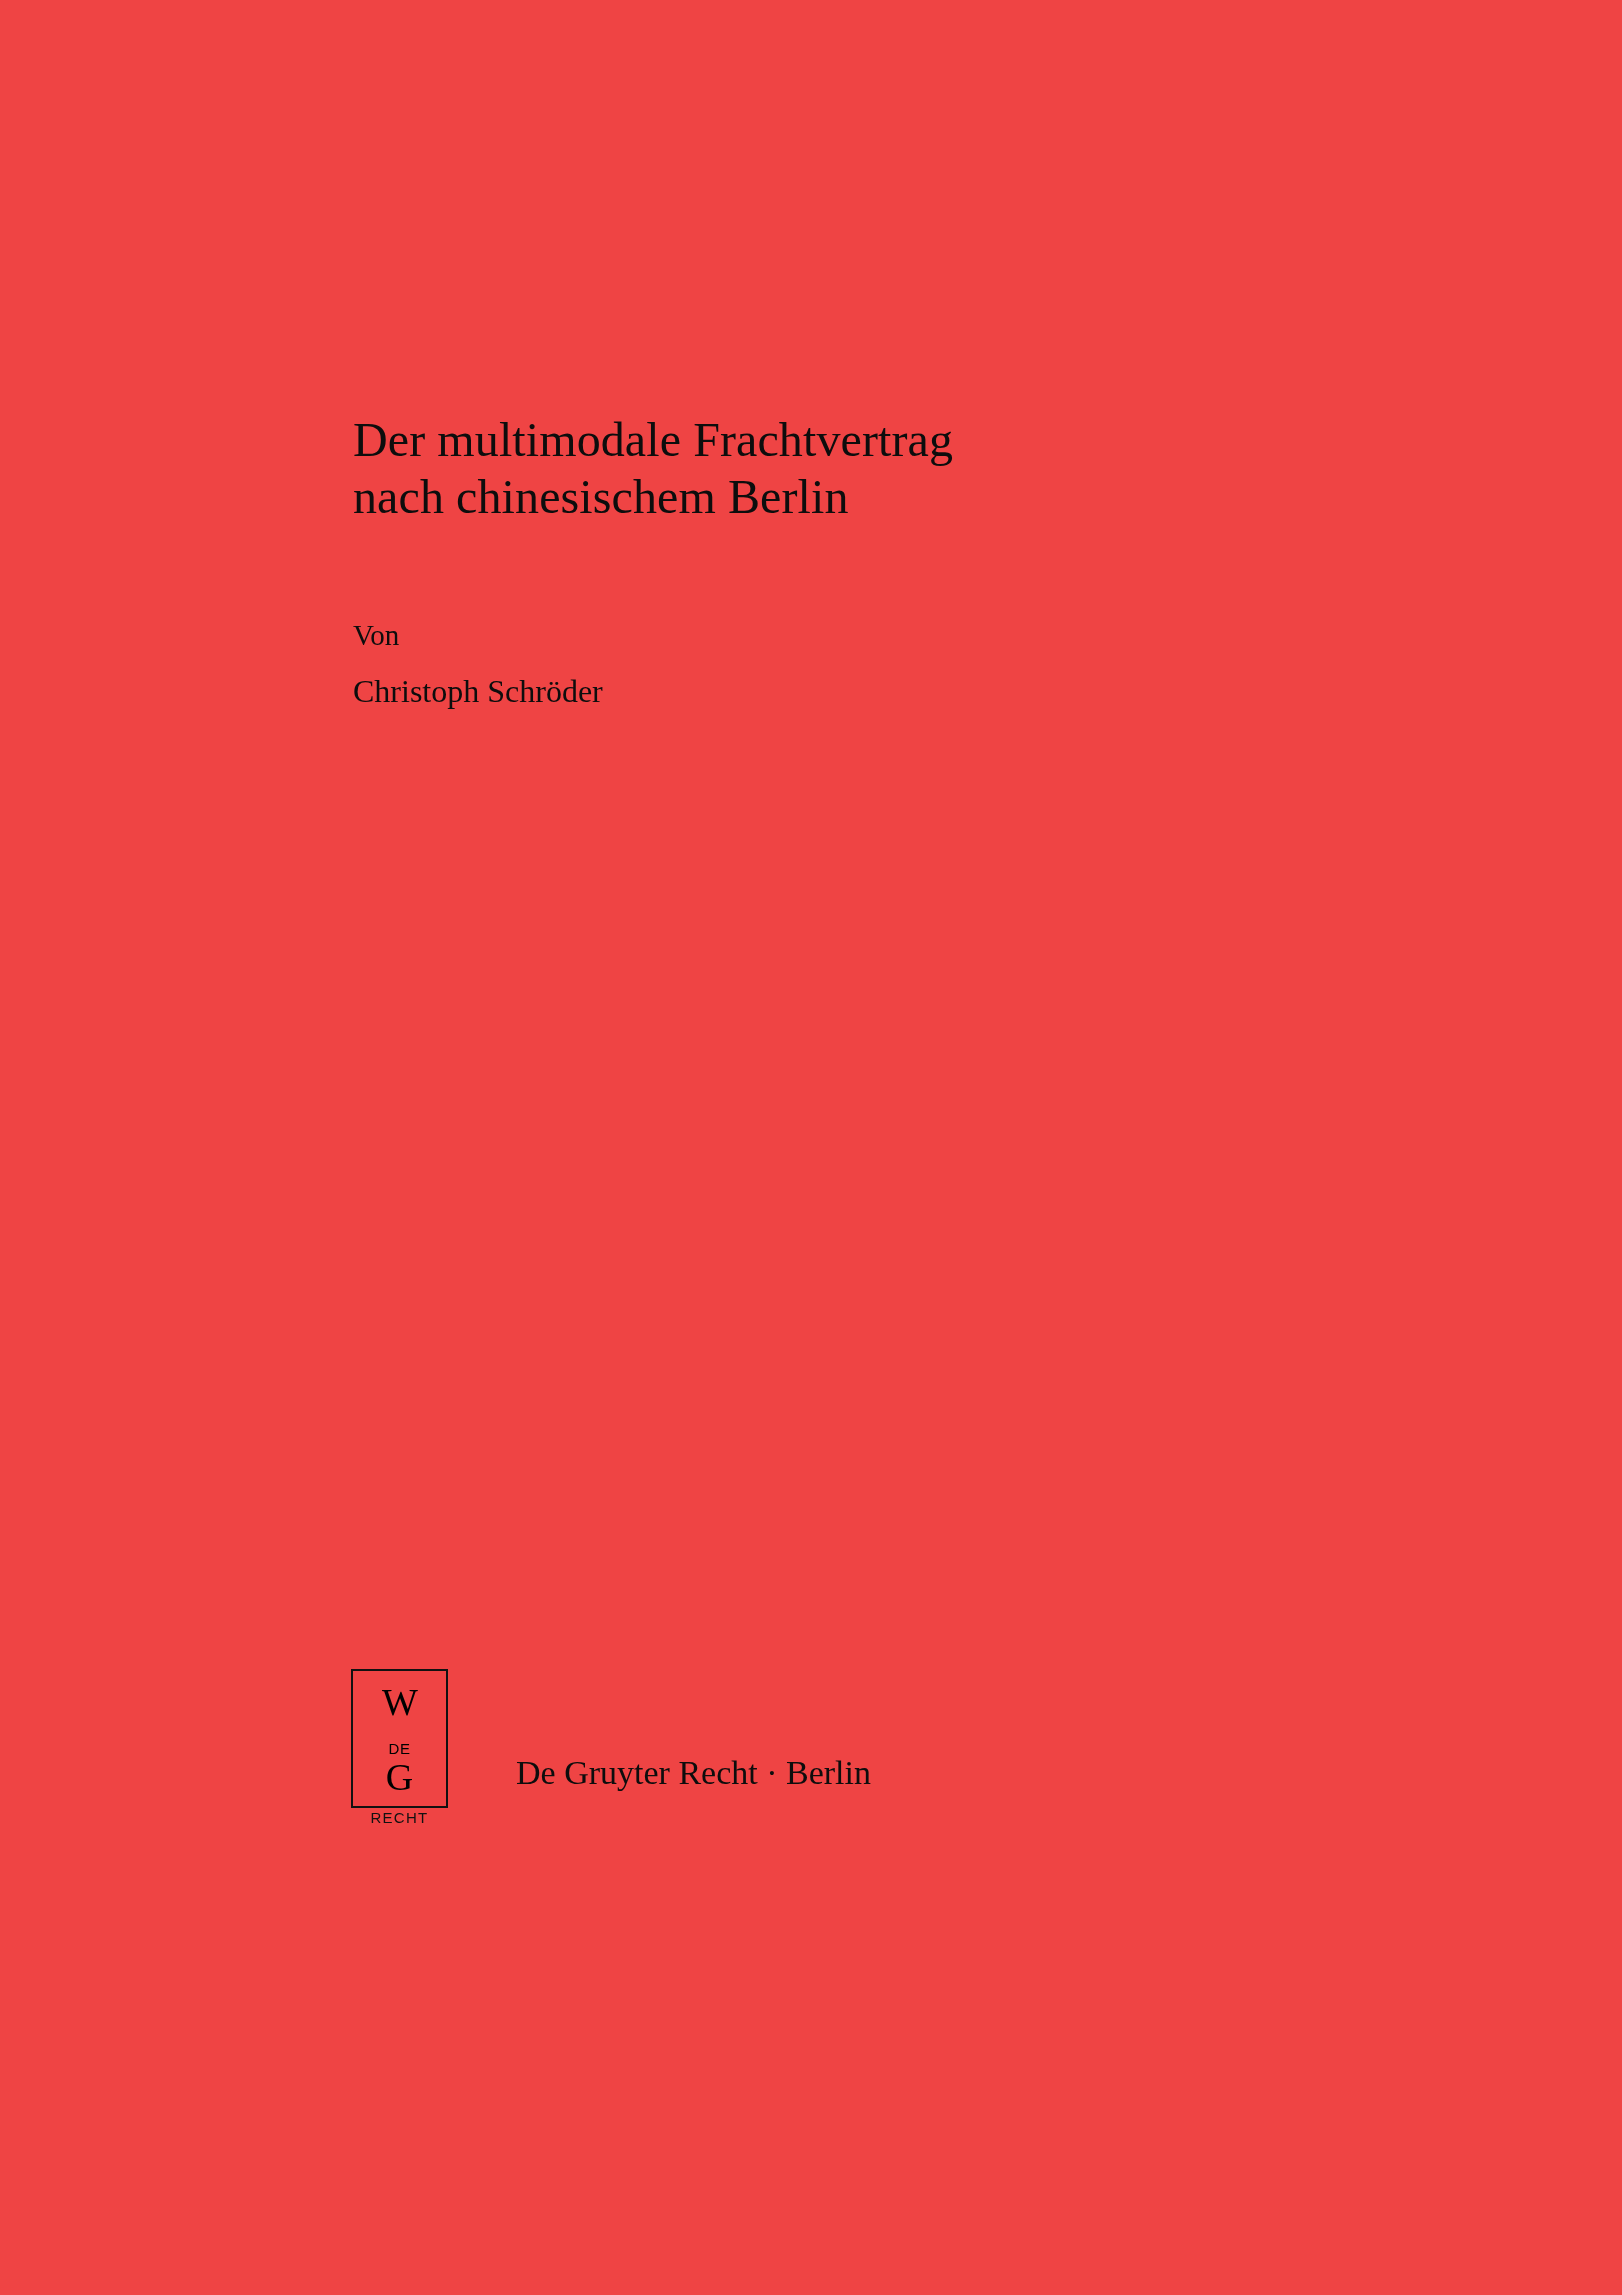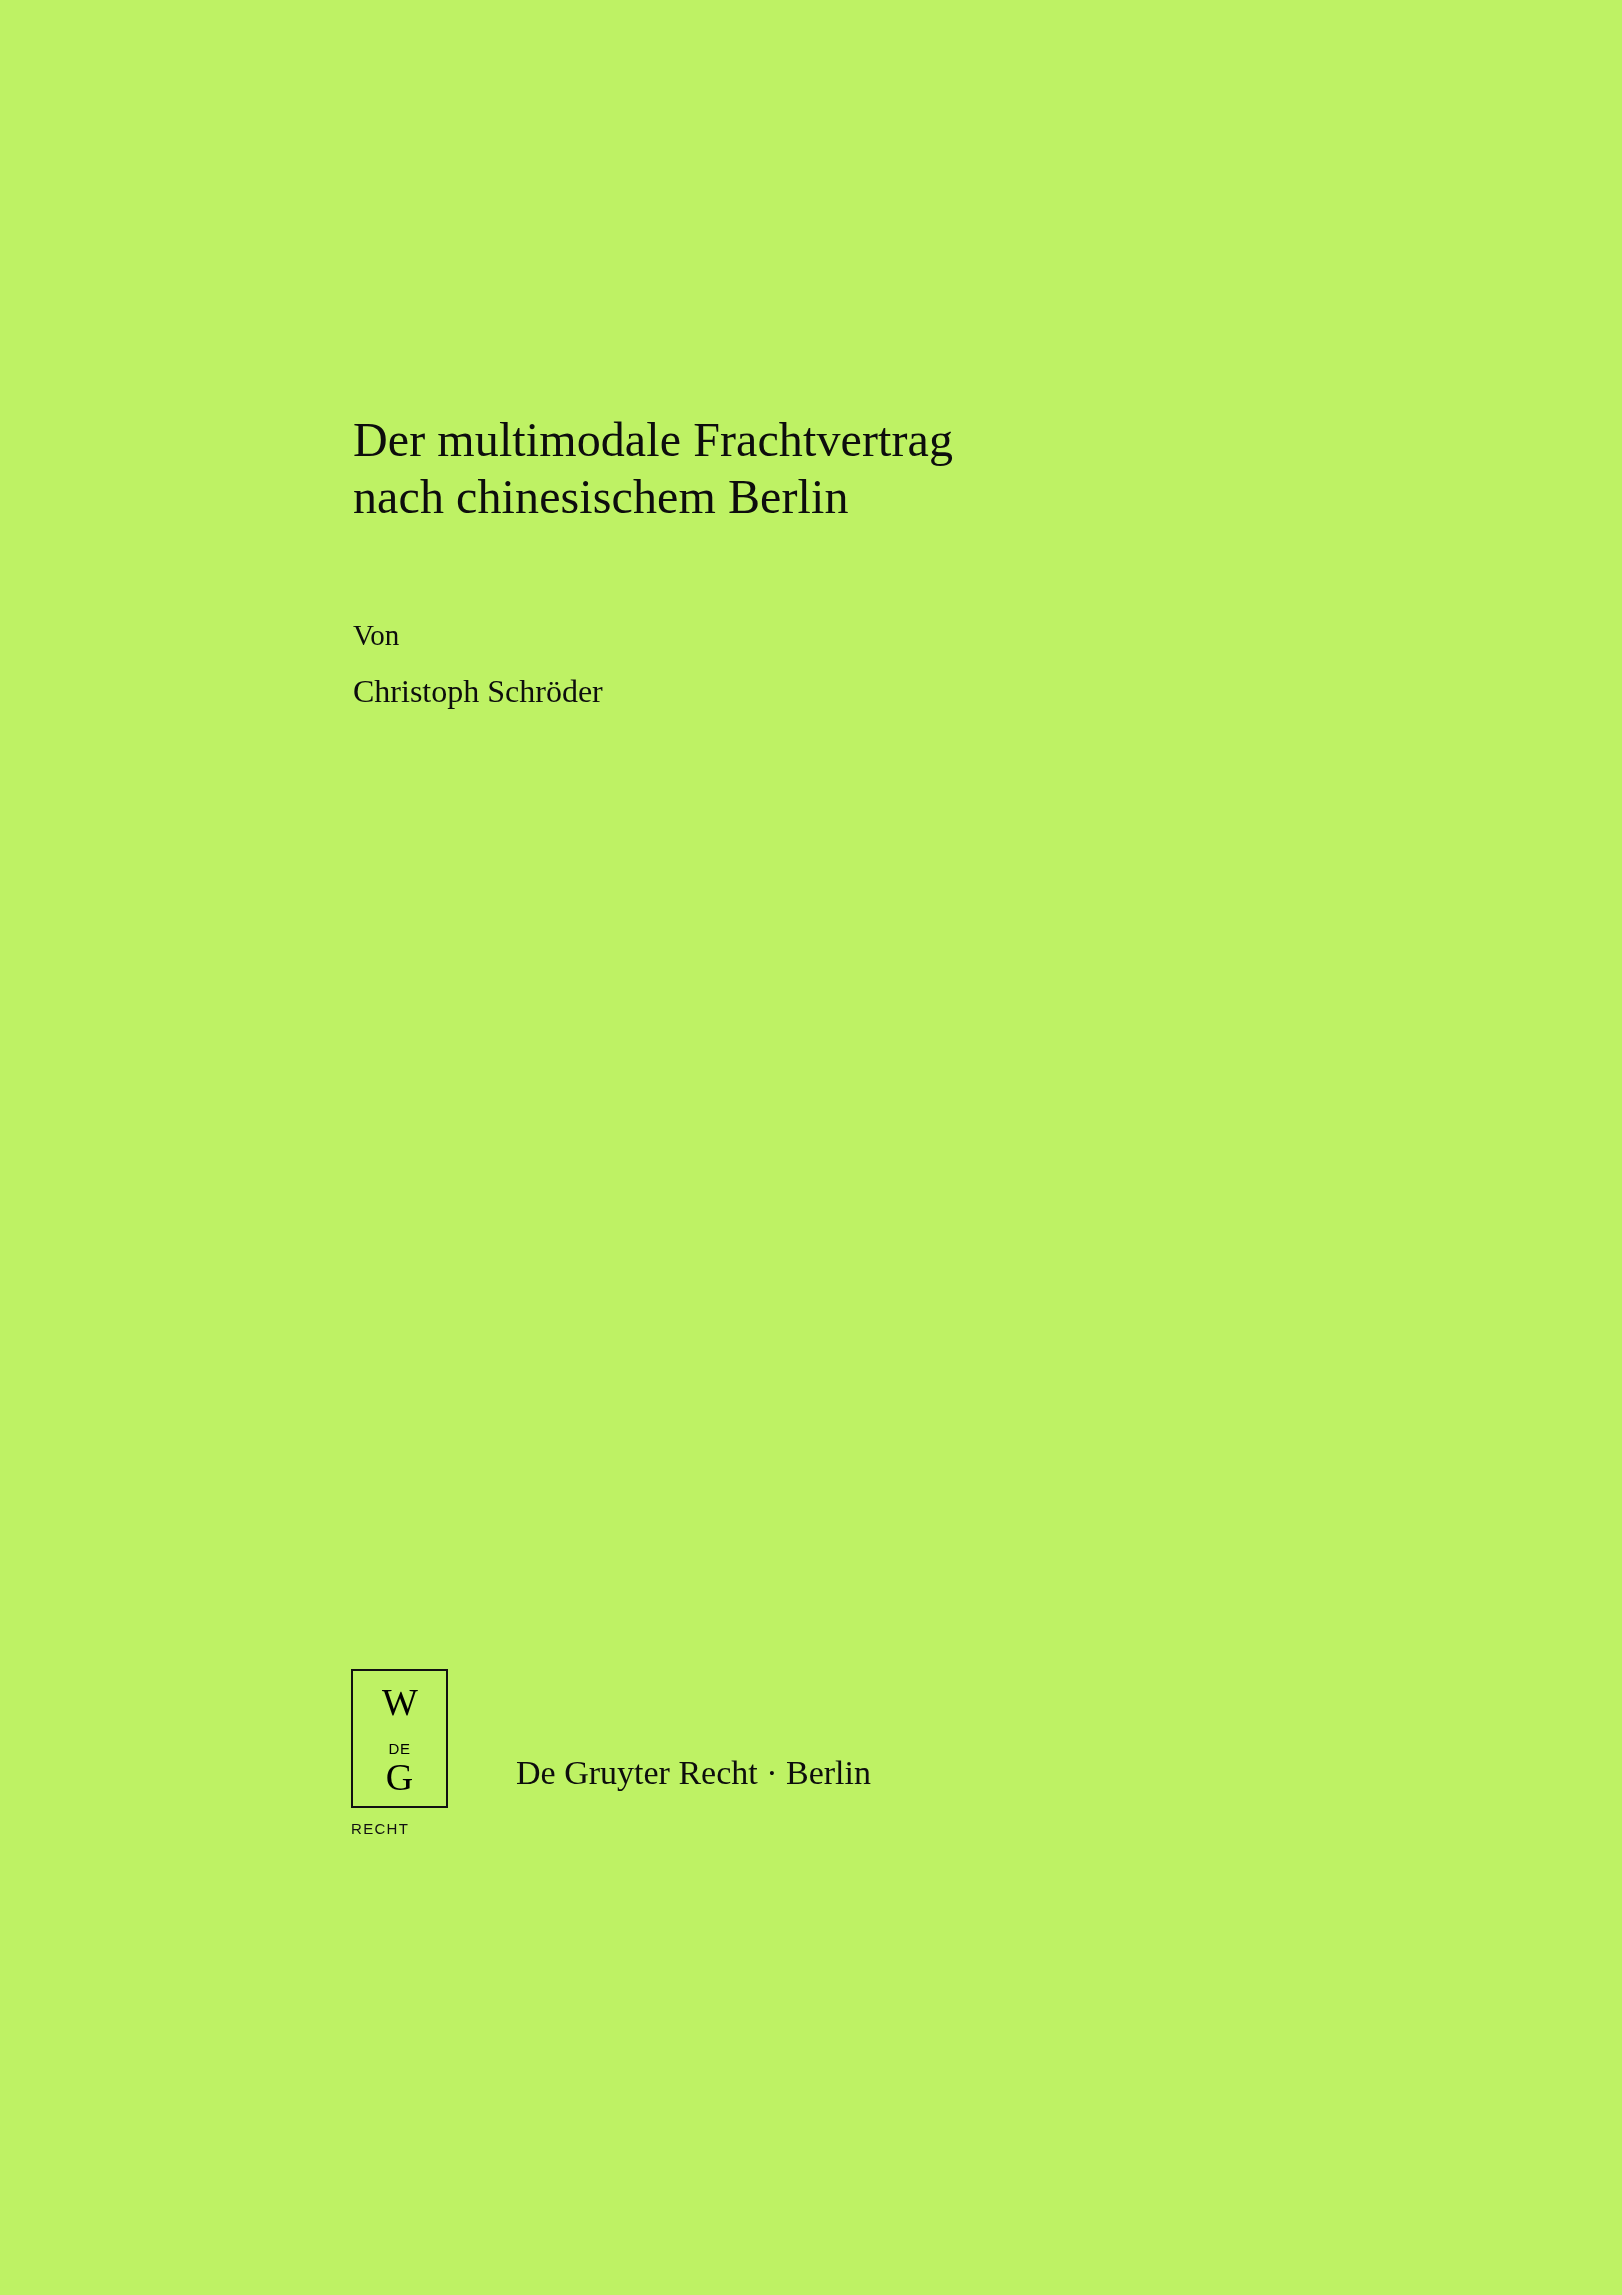--- a/index.html
+++ b/index.html
@@ -12,21 +12,21 @@
     height: 2295px;
     position: relative;
     font-family: "Liberation Serif", serif;
     color: #000000;
     overflow: hidden;
   }
 
   .page {
     position: absolute;
     inset: 0;
-    background: #bef264;
+    background: #ef4444;
   }
 
   
   .title-block {
     position: absolute;
     left: 353px;
     top: 412px;
     width: 982px;
   }
   .book-title {
@@ -116,26 +116,25 @@
     font-family: "Liberation Serif", serif;
     font-size: 38px;
     line-height: 0.95;
     font-weight: 400;
   }
   .logo-recht {
     position: absolute;
     left: 0;
     top: 140px;
     width: 97px;
-    text-align: left;
+    text-align: center;
     font-family: "Liberation Sans", sans-serif;
     font-size: 15px;
     letter-spacing: 1.3px;
     color: #111;
-    margin-top: 11px;
   }
 
   .publisher-name {
     margin-left: 68px;
     margin-bottom: 42px;
     font-family: "Liberation Serif", serif;
     font-size: 34px;
     line-height: 1.1;
     color: #0d0d0d;
     white-space: nowrap;

